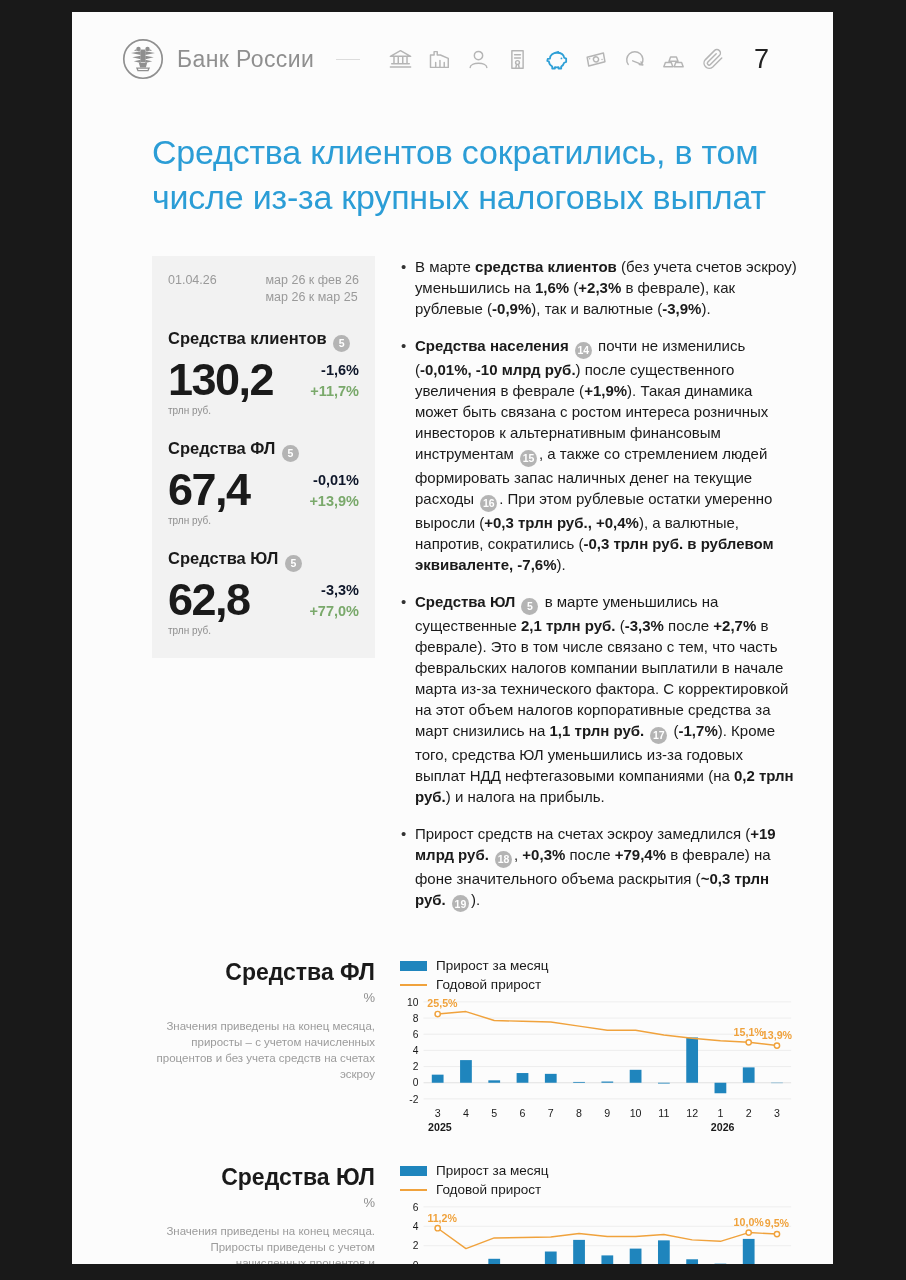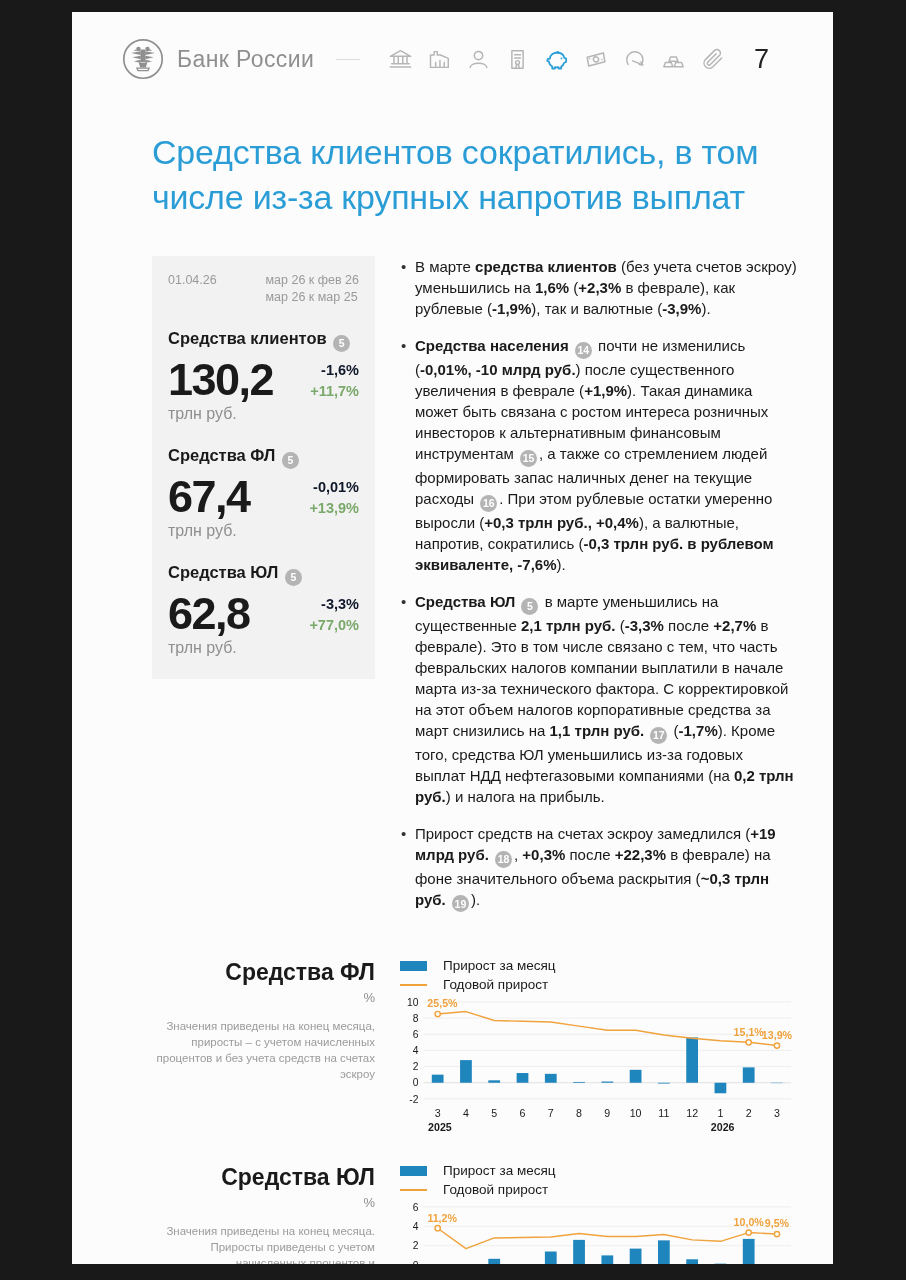--- a/index.html
+++ b/index.html
@@ -28,39 +28,39 @@
   .toprow{margin-top:36px;}
   .statbox{width:223px;flex:none;background:#f2f2f2;padding:16px 16px 22px 16px;}
   .stat-head{display:flex;justify-content:space-between;font-size:12.5px;color:#9a9a9a;line-height:1.35;}
   .stat-item{margin-top:22px;}
   .stat-label{font-weight:bold;font-size:16.5px;line-height:1.25;}
   .numrow{display:flex;justify-content:space-between;align-items:flex-start;margin-top:5px;}
   .bignum{font-size:45px;font-weight:bold;letter-spacing:-1.5px;line-height:1;}
   .changes{text-align:right;font-size:14.5px;font-weight:bold;line-height:1.45;padding-top:3px;}
   .neg{color:#0f172a;}
   .pos{color:#7aa96b;}
-  .unit{color:#8f8f8f;font-size:16px;margin-top:3px;}
+  .unit{color:#8f8f8f;font-size:10px;margin-top:3px;}
 
   .nbadge{display:inline-flex;align-items:center;justify-content:center;width:17px;height:17px;border-radius:50%;
     background:#b4b4b4;color:#fff;font-size:10.5px;font-weight:bold;vertical-align:-3px;margin:0 2px;flex:none;}
 
   .bullets{flex:1;padding-top:0;}
   .bullet{position:relative;padding-left:15px;margin-bottom:16px;font-size:15px;line-height:1.4;}
   .bullet::before{content:"\2022";position:absolute;left:1px;top:0;color:#333;}
   .bullet b{font-weight:bold;}
 
   
   .chartrow{margin-top:30px;}
   .chart-left{width:223px;flex:none;text-align:right;}
   .chart-title{font-size:23px;font-weight:bold;line-height:1.25;}
   .chart-unit{color:#8f8f8f;font-size:13px;margin-top:3px;}
   .chart-note{color:#9b9b9b;font-size:11.5px;line-height:1.4;margin-top:13px;}
   .chart-right{flex:1;}
   .legend{margin-bottom:4px;}
-  .legend-row{display:flex;align-items:center;gap:16px;margin-bottom:4px;font-size:13.5px;}
+  .legend-row{display:flex;align-items:center;gap:9px;margin-bottom:4px;font-size:13.5px;}
   .sw-bar{width:27px;height:10px;background:#1f85bd;flex:none;}
   .sw-line{width:27px;height:2px;background:#f0a23c;flex:none;}
   .chart-svg{display:block;width:100%;height:auto;}
 </style>
 </head>
 <body>
 
 <div class="frame">
   <div class="page">
 
@@ -130,21 +130,21 @@
             <svg viewBox="0 0 24 24">
               <path d="M20.2 10.6 l-8 8 a4.6 4.6 0 0 1-6.5-6.5 l8-8 a3.1 3.1 0 0 1 4.4 4.4 l-8 8 a1.55 1.55 0 0 1-2.2-2.2 l7.4-7.4"></path>
             </svg>
           </div>
         </div>
       <div class="pagenum">7</div>
     </div>
 
     <div class="content">
 
-      <h1 class="title"><span>Средства клиентов сократились, в том</span><br><span>числе из-за крупных напротив выплат</span></h1>
+      <h1 class="title"><span>Средства клиентов сократились, в том</span><br><span>числе из-за крупных налоговых выплат</span></h1>
 
       <div class="row toprow">
         <div class="statbox">
           <div class="stat-head">
             <div>01.04.26</div>
             <div>
               <div>мар 26 к фев 26</div>
               <div>мар 26 к мар 25</div>
             </div>
           </div>
@@ -179,24 +179,24 @@
                     <div class="neg">-3,3%</div>
                     <div class="pos">+77,0%</div>
                   </div>
                 </div>
                 <div class="unit">трлн руб.</div>
               </div>
             </div>
         </div>
 
         <div class="bullets" id="bullets">
-            <div class="bullet"><span>В марте </span><b>средства клиентов</b><span> (без учета счетов эскроу) уменьшились на </span><b>1,6%</b><span> (</span><b>+2,3%</b><span> в феврале), как рублевые (</span><b>-1,9%</b><span>), так и валютные (</span><b>-3,9%</b><span>).</span></div>
+            <div class="bullet"><span>В марте </span><b>средства клиентов</b><span> (без учета счетов эскроу) уменьшились на </span><b>1,6%</b><span> (</span><b>+2,3%</b><span> в феврале), как рублевые (</span><b>-0,9%</b><span>), так и валютные (</span><b>-3,9%</b><span>).</span></div>
             <div class="bullet"><b>Средства населения</b>&nbsp;<span class="nbadge">14</span><span> почти не изменились (</span><b>-0,01%, -10 млрд руб.</b><span>) после существенного увеличения в феврале (</span><b>+1,9%</b><span>). Такая динамика может быть связана с ростом интереса розничных инвесторов к альтернативным финансовым инструментам</span>&nbsp;<span class="nbadge">15</span><span>, а также со стремлением людей формировать запас наличных денег на текущие расходы</span>&nbsp;<span class="nbadge">16</span><span>. При этом рублевые остатки умеренно выросли (</span><b>+0,3 трлн руб., +0,4%</b><span>), а валютные, напротив, сократились (</span><b>-0,3 трлн руб. в рублевом эквиваленте, -7,6%</b><span>).</span></div>
             <div class="bullet"><b>Средства ЮЛ</b>&nbsp;<span class="nbadge">5</span><span> в марте уменьшились на существенные </span><b>2,1 трлн руб.</b><span> (</span><b>-3,3%</b><span> после </span><b>+2,7%</b><span> в феврале). Это в том числе связано с тем, что часть февральских налогов компании выплатили в начале марта из-за технического фактора. С корректировкой на этот объем налогов корпоративные средства за март снизились на </span><b>1,1 трлн руб.</b>&nbsp;<span class="nbadge">17</span><span> (</span><b>-1,7%</b><span>). Кроме того, средства ЮЛ уменьшились из-за годовых выплат НДД нефтегазовыми компаниями (на </span><b>0,2 трлн руб.</b><span>) и налога на прибыль.</span></div>
-            <div class="bullet"><span>Прирост средств на счетах эскроу замедлился (</span><b>+19 млрд руб.</b>&nbsp;<span class="nbadge">18</span><span>, </span><b>+0,3%</b><span> после </span><b>+22,3%</b><span> в феврале) на фоне значительного объема раскрытия (</span><b>~0,3 трлн руб.</b>&nbsp;<span class="nbadge">19</span><span>).</span></div>
+            <div class="bullet"><span>Прирост средств на счетах эскроу замедлился (</span><b>+19 млрд руб.</b>&nbsp;<span class="nbadge">18</span><span>, </span><b>+0,3%</b><span> после </span><b>+79,4%</b><span> в феврале) на фоне значительного объема раскрытия (</span><b>~0,3 трлн руб.</b>&nbsp;<span class="nbadge">19</span><span>).</span></div>
           </div>
       </div>
 
       <div class="row chartrow">
         <div class="chart-left">
           <div class="chart-title">Средства ФЛ</div>
           <div class="chart-unit">%</div>
           <div class="chart-note">Значения приведены на конец месяца, приросты – с учетом начисленных процентов и без учета средств на счетах эскроу</div>
         </div>
         <div class="chart-right">

